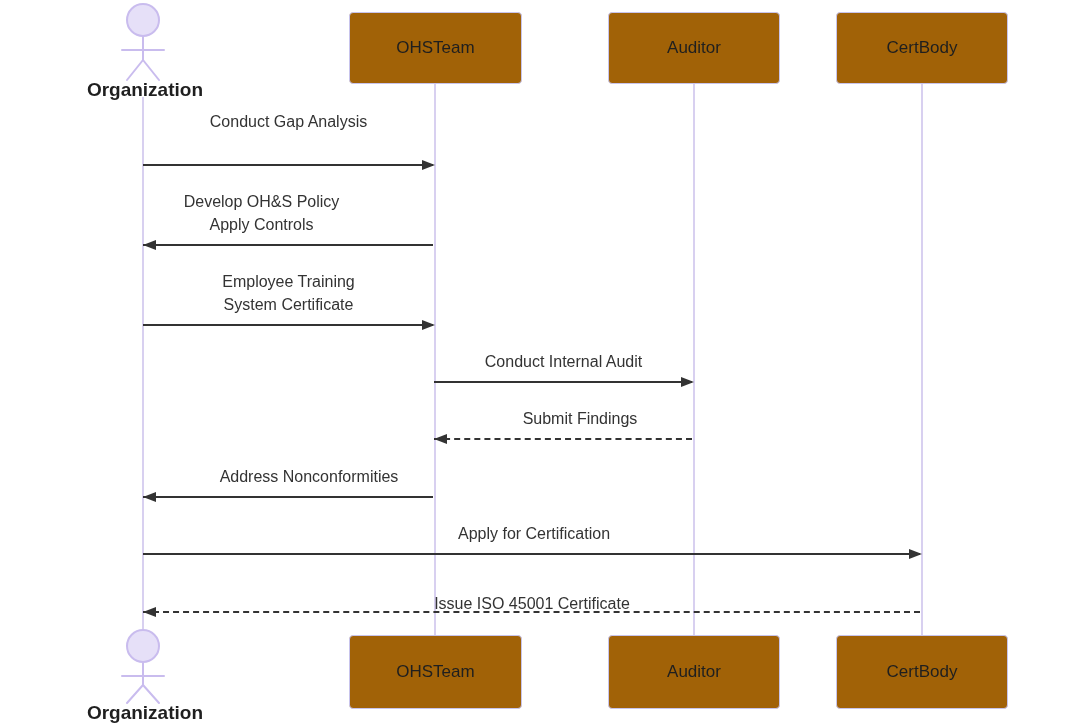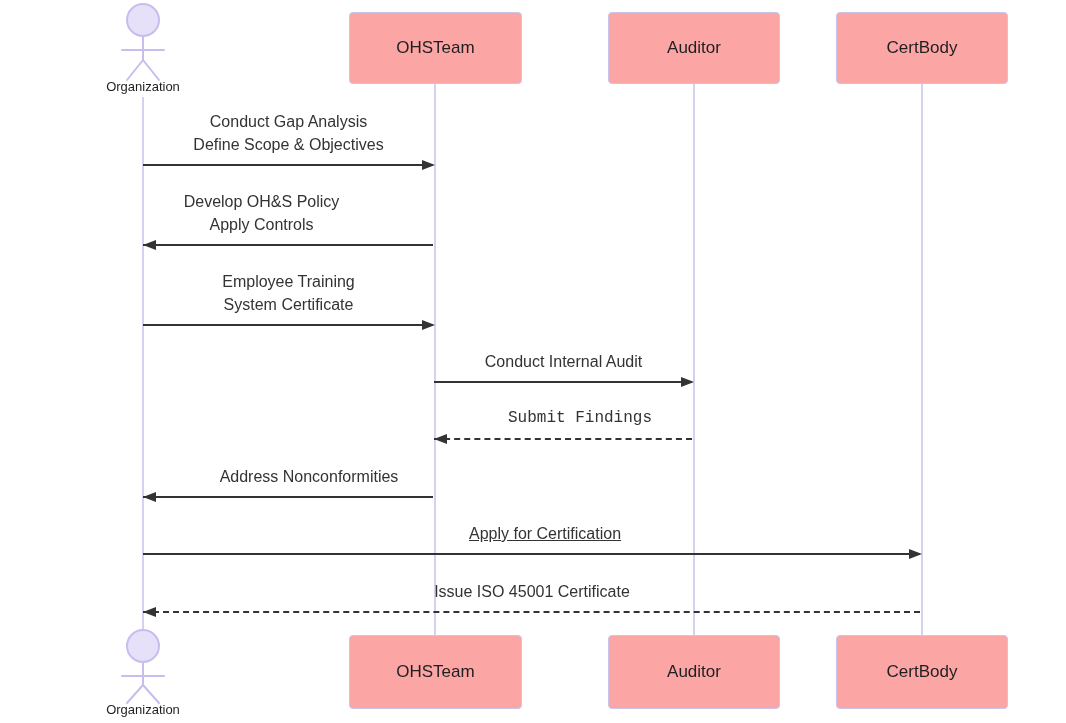--- a/index.html
+++ b/index.html
@@ -16,21 +16,21 @@
     overflow: hidden;
   }
   .lifeline {
     position: absolute;
     width: 2px;
     background: #d8d0f0;
   }
   .participant {
     position: absolute;
     height: 72px;
-    background: #fca5a5;
+    background: #a16207;
     border: 1px solid #c8c4ec;
     border-radius: 4px;
     display: flex;
     align-items: center;
     justify-content: center;
     font-size: 17px;
     color: #1f1f1f;
   }
   .actor-figure {
     position: absolute;
@@ -41,24 +41,25 @@
     stroke: #c9bcee;
     stroke-width: 2;
   }
   .actor-figure line {
     stroke: #c9bcee;
     stroke-width: 2;
     stroke-linecap: round;
   }
   .actor-label {
     position: absolute;
-    text-align: center;
-    font-size: 13px;
+    text-align: right;
+    font-size: 19px;
     color: #1f1f1f;
     white-space: nowrap;
+    font-weight: bold;
   }
   .msg-label {
     position: absolute;
     text-align: center;
     font-size: 16px;
     line-height: 23px;
     color: #333333;
   }
   .msg-label .l { display: block; }
   .arrow {
@@ -102,21 +103,20 @@
     <line x1="35" y1="57" x2="51" y2="77"></line>
   </svg>
   <div class="actor-label" style="left:83px; top:79px; width:120px;">Organization</div>
 
   <div class="participant" style="left:349px; top:12px; width:173px;">OHSTeam</div>
   <div class="participant" style="left:608px; top:12px; width:172px;">Auditor</div>
   <div class="participant" style="left:836px; top:12px; width:172px;">CertBody</div>
 
   <div class="msg-label" style="left:143px; top:110px; width:291px;">
     <span class="l">Conduct Gap Analysis</span>
-    <span class="l">Define Scope &amp; Objectives</span>
   </div>
   <div class="arrow" style="left:143px; top:160px; width:292px;">
     <div class="shaft"></div>
     <div class="head right"></div>
   </div>
 
   <div class="msg-label" style="left:143px; top:190px; width:237px;">
     <span class="l">Develop OH&amp;S Policy</span>
     <span class="l">Apply Controls</span>
   </div>
@@ -136,48 +136,48 @@
 
   <div class="msg-label" style="left:434px; top:350px; width:259px;text-align:center;">
     <span class="l">Conduct Internal Audit</span>
     <span class="l"></span>
   </div>
   <div class="arrow" style="left:434px; top:377px; width:260px;">
     <div class="shaft"></div>
     <div class="head right"></div>
   </div>
 
-  <div class="msg-label" style="left:434px; top:407px; width:292px;font-family:Liberation Mono, monospace;">
+  <div class="msg-label" style="left:434px; top:407px; width:292px;">
     <span class="l">Submit Findings</span>
     <span class="l"></span>
   </div>
   <div class="arrow" style="left:434px; top:434px; width:260px;">
     <div class="shaft dashed"></div>
     <div class="head left"></div>
   </div>
 
   <div class="msg-label" style="left:143px; top:465px; width:332px;">
     <span class="l">Address Nonconformities</span>
     <span class="l"></span>
   </div>
   <div class="arrow" style="left:143px; top:492px; width:292px;">
     <div class="shaft"></div>
     <div class="head left"></div>
   </div>
 
-  <div class="msg-label" style="left:144px; top:522px; width:802px;text-decoration:underline;">
+  <div class="msg-label" style="left:133px; top:522px; width:802px;">
     <span class="l">Apply for Certification</span>
     <span class="l"></span>
   </div>
   <div class="arrow" style="left:143px; top:549px; width:779px;">
     <div class="shaft"></div>
     <div class="head right"></div>
   </div>
 
-  <div class="msg-label" style="left:143px; top:580px; width:778px;">
+  <div class="msg-label" style="left:143px; top:592px; width:778px;">
     <span class="l">Issue ISO 45001 Certificate</span>
     <span class="l"></span>
   </div>
   <div class="arrow" style="left:143px; top:607px; width:779px;">
     <div class="shaft dashed"></div>
     <div class="head left"></div>
   </div>
 
   <div class="participant" style="left:349px; top:635px; width:173px; height:74px;">OHSTeam</div>
   <div class="participant" style="left:608px; top:635px; width:172px; height:74px;">Auditor</div>

